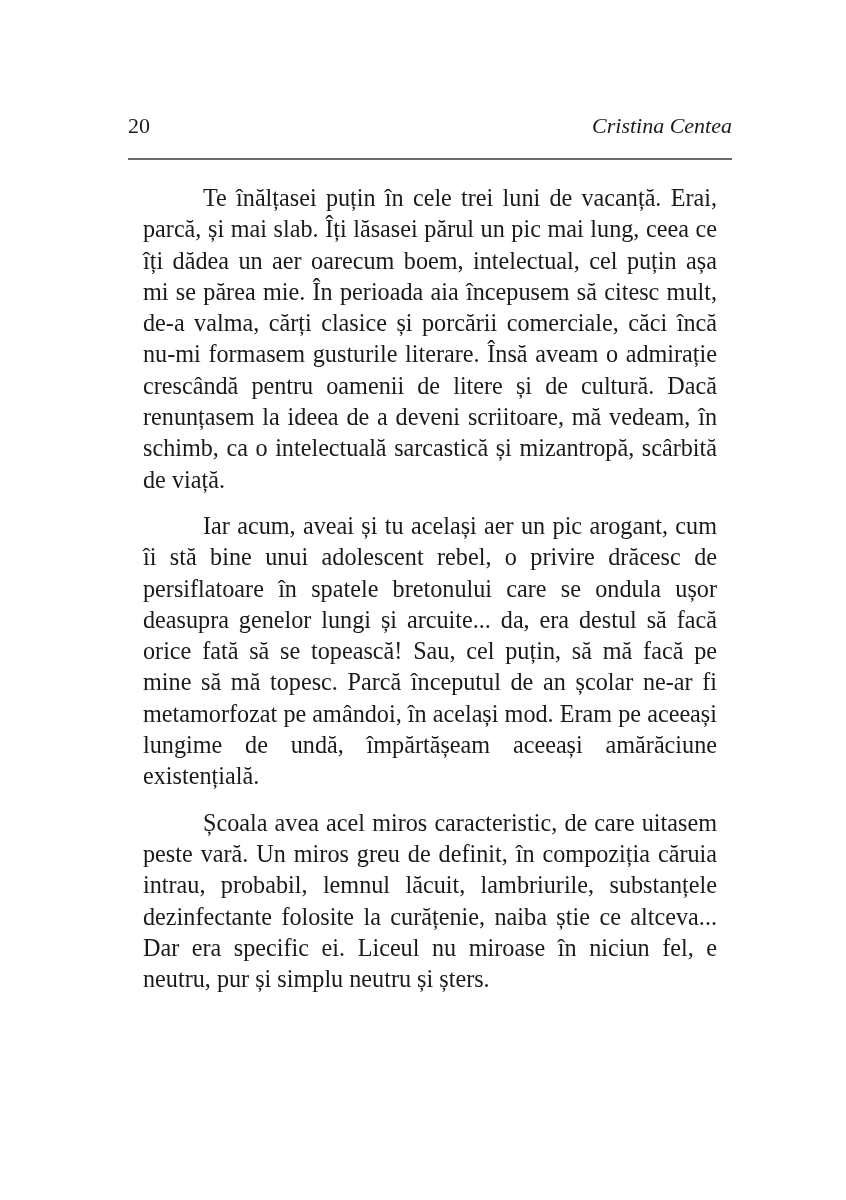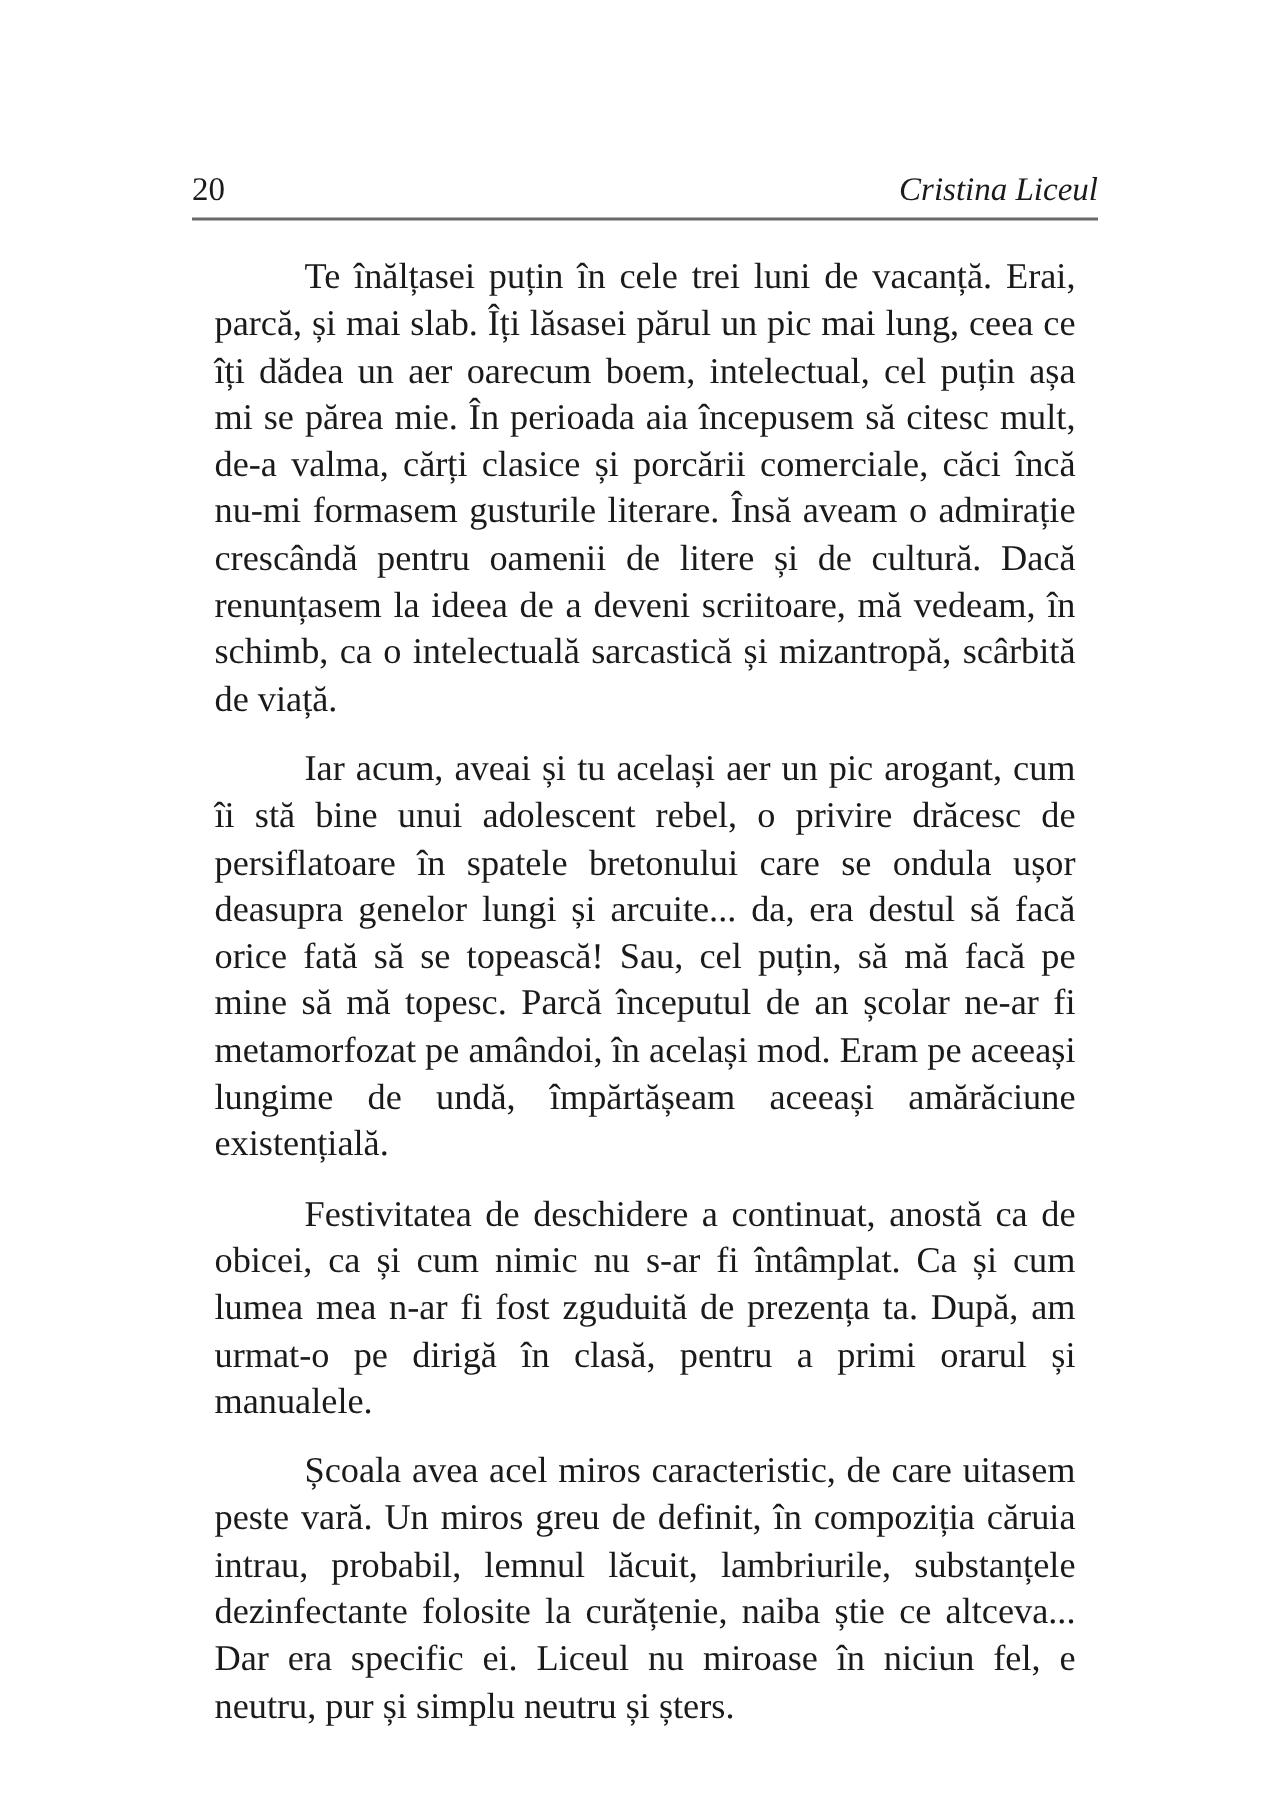--- a/index.html
+++ b/index.html
@@ -20,21 +20,21 @@
       left: 128px;
       top: 112px;
       width: 604px;
     }
     .running-head {
       display: flex;
       justify-content: space-between;
       align-items: flex-end;
       font-size: 22px;
       line-height: 28px;
-      padding-bottom: 5px;
+      padding-bottom: 18px;
       border-bottom: 2px solid #6a6a6a;
     }
     .page-number {
       font-style: normal;
     }
     .author {
       font-style: italic;
     }
     .body-text {
       margin-top: 22px;
@@ -47,21 +47,20 @@
       margin: 15px;
       text-indent: 60px;
     }
   </style>
 </head>
 <body>
 
 <div class="page">
   <div class="running-head">
     <span class="page-number">20</span>
-    <span class="author">Cristina Liceul</span>
+    <span class="author">Cristina Centea</span>
   </div>
   <div class="body-text">
     <p>Te înălțasei puțin în cele trei luni de vacanță. Erai, parcă, și mai slab. Îți lăsasei părul un pic mai lung, ceea ce îți dădea un aer oarecum boem, intelectual, cel puțin așa mi se părea mie. În perioada aia începusem să citesc mult, de-a valma, cărți clasice și porcării comerciale, căci încă nu-mi formasem gusturile literare. Însă aveam o admirație crescândă pentru oamenii de litere și de cultură. Dacă renunțasem la ideea de a deveni scriitoare, mă vedeam, în schimb, ca o intelectuală sarcastică și mizantropă, scârbită de viață.</p>
     <p>Iar acum, aveai și tu același aer un pic arogant, cum îi stă bine unui adolescent rebel, o privire drăcesc de persiflatoare în spatele bretonului care se ondula ușor deasupra genelor lungi și arcuite... da, era destul să facă orice fată să se topească! Sau, cel puțin, să mă facă pe mine să mă topesc. Parcă începutul de an școlar ne-ar fi metamorfozat pe amândoi, în același mod. Eram pe aceeași lungime de undă, împărtășeam aceeași amără­ciune existențială.</p>
-    <p>Festivitatea de deschidere a continuat, anostă ca de obicei, ca și cum nimic nu s-ar fi întâmplat. Ca și cum lumea mea n-ar fi fost zguduită de prezența ta. După, am urmat-o pe dirigă în clasă, pentru a primi orarul și manualele.</p>
     <p>Școala avea acel miros caracteristic, de care uita­sem peste vară. Un miros greu de definit, în compoziția căruia intrau, probabil, lemnul lăcuit, lambriurile, substanțele dezinfectante folosite la curățenie, naiba știe ce altceva... Dar era specific ei. Liceul nu miroase în niciun fel, e neutru, pur și simplu neutru și șters.</p>
   </div>
 </div>
 
 </body></html>

